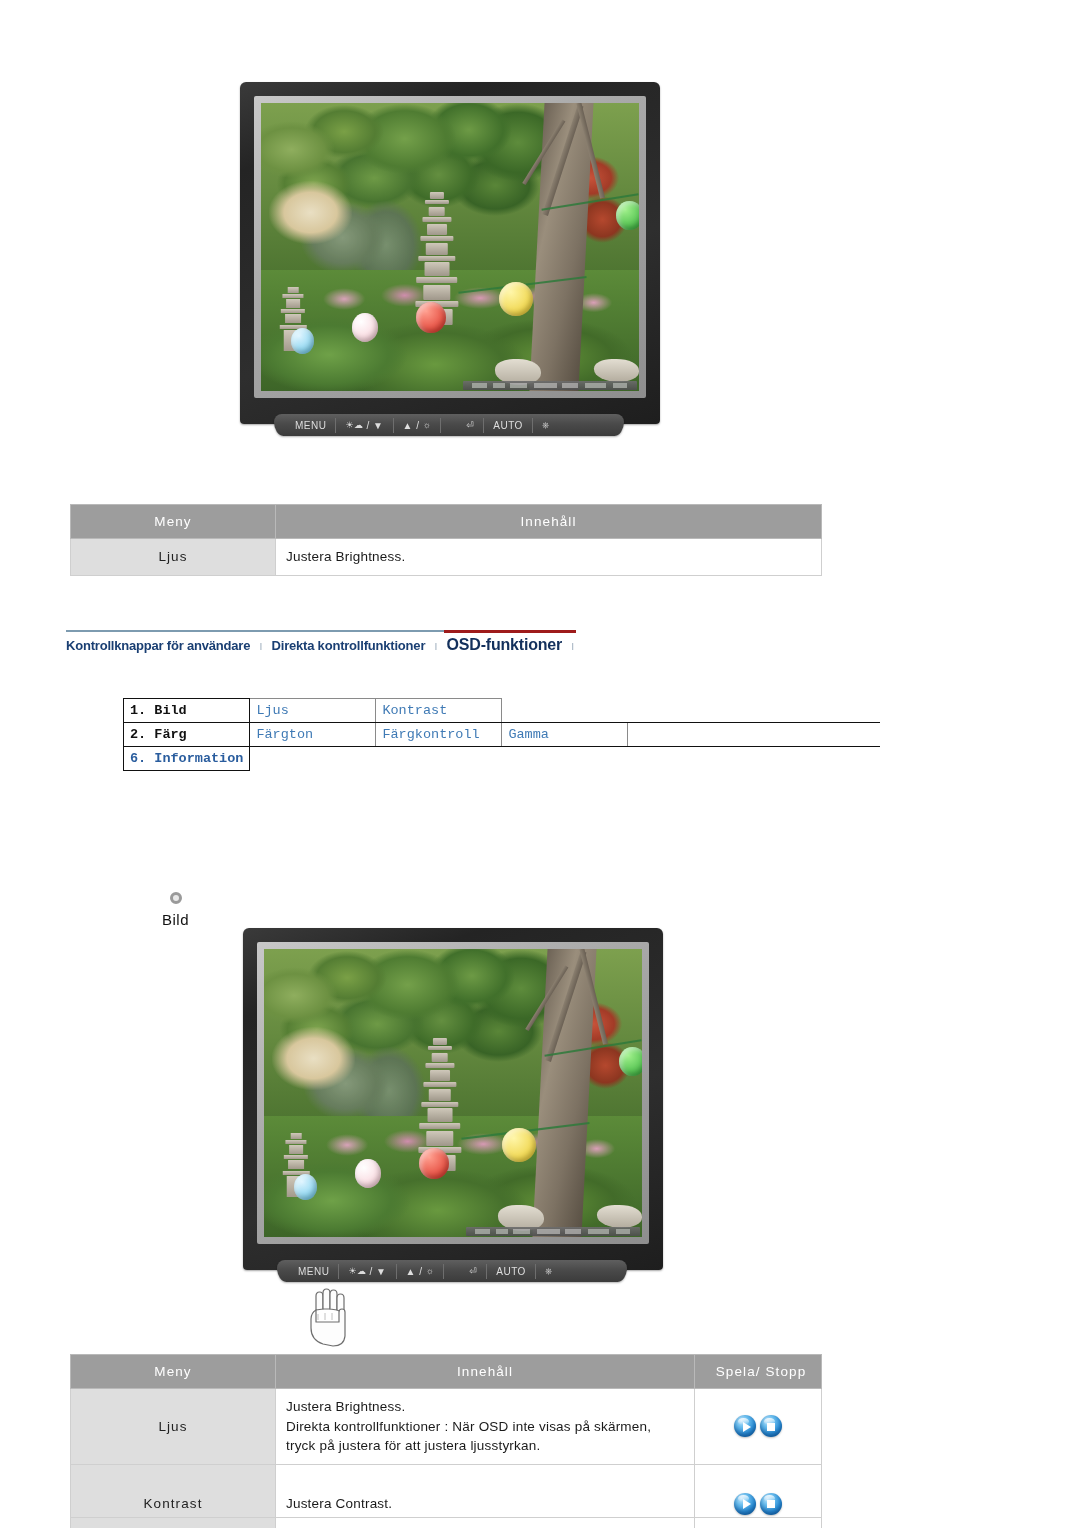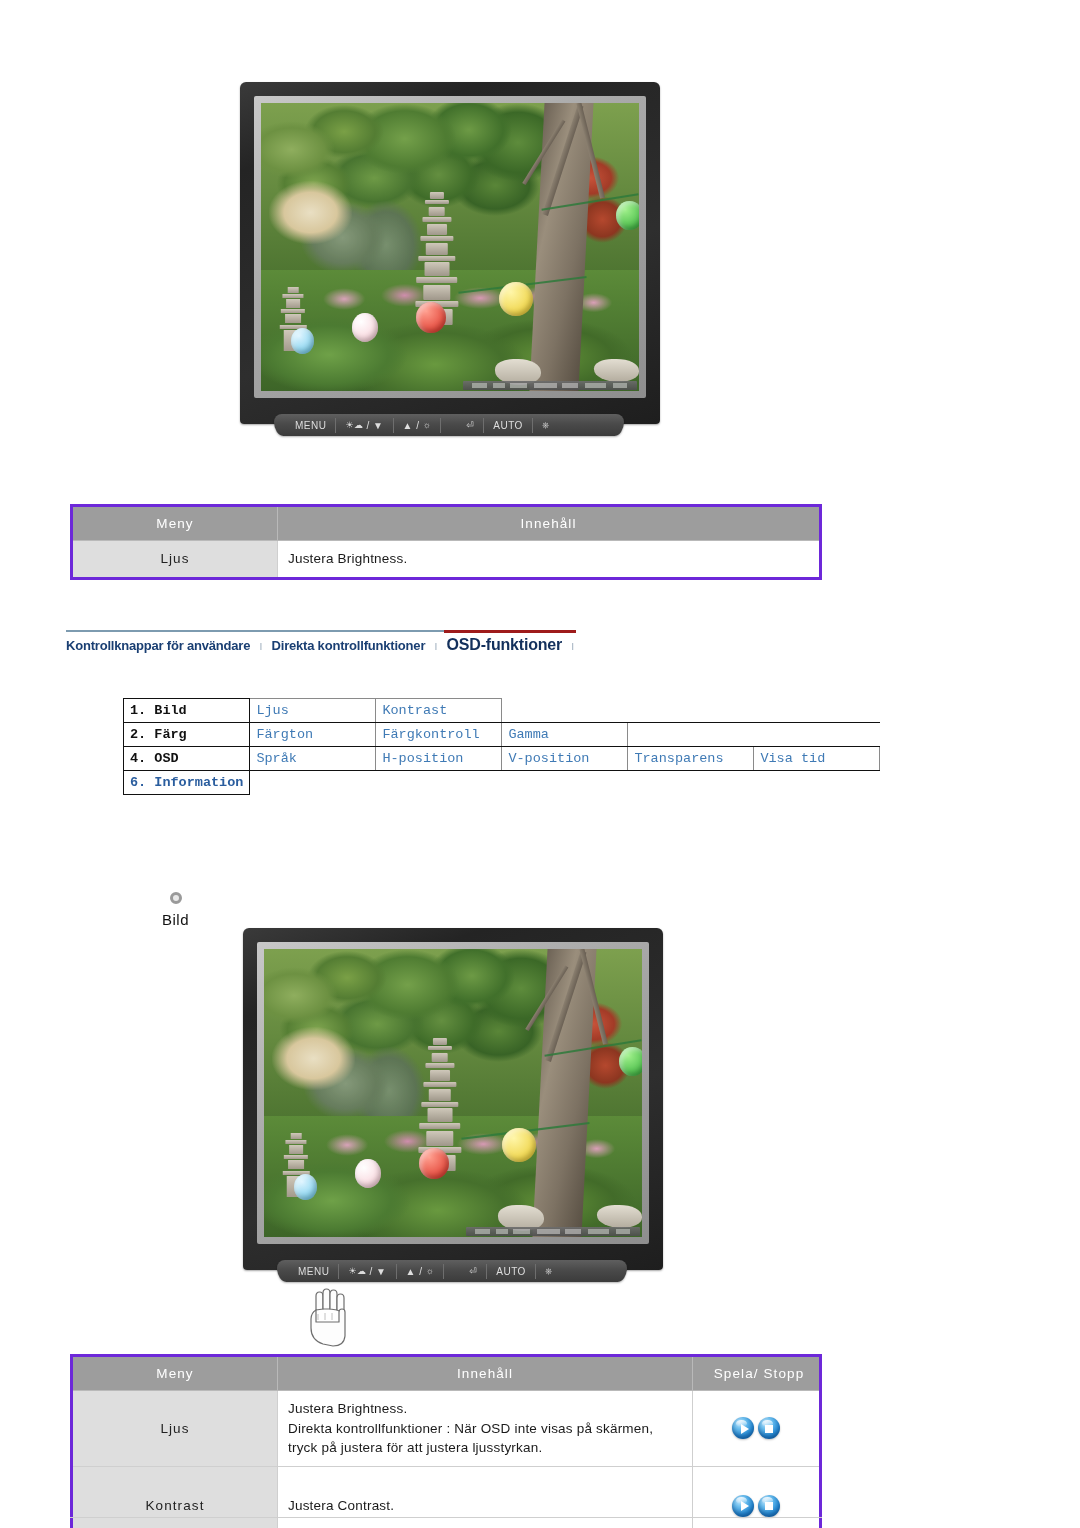--- a/index.html
+++ b/index.html
@@ -170,21 +170,21 @@
   .ctrl-gap { width: 16px; }
   .glyph { font-size: 9px; line-height: 1; color:#dcdcdc; }
 
   .hand-cursor { position:absolute; }
 
   
   .info-table {
     position: absolute;
     border-collapse: collapse;
     background: #ffffff;
-    border: 3px solid #6d28d9;
+    border: 1px solid #6d28d9;
     box-shadow: 0 0 0 1px #ffffff inset;
   }
   .info-table th {
     background: #9d9d9d;
     color: #ffffff;
     font-weight: normal;
     font-size: 13.5px;
     letter-spacing: 1.1px;
     padding: 9px 6px;
     border: 1px solid #b9b9b9;
@@ -410,28 +410,20 @@
       <td class="blank" style="width:126px;"></td>
     </tr>
     <tr class="thickline">
       <td class="cat">2. Färg</td>
       <td class="item">Färgton</td>
       <td class="item">Färgkontroll</td>
       <td class="item">Gamma</td>
       <td class="blank"></td>
       <td class="blank"></td>
     </tr>
-    <tr class="thickline">
-      <td class="cat">4. OSD</td>
-      <td class="item">Språk</td>
-      <td class="item">H-position</td>
-      <td class="item">V-position</td>
-      <td class="item">Transparens</td>
-      <td class="item">Visa tid</td>
-    </tr>
     <tr>
       <td class="cat info-cat">6. Information</td>
       <td class="blank"></td>
       <td class="blank"></td>
       <td class="blank"></td>
       <td class="blank"></td>
       <td class="blank"></td>
     </tr>
   </tbody>
 </table>

